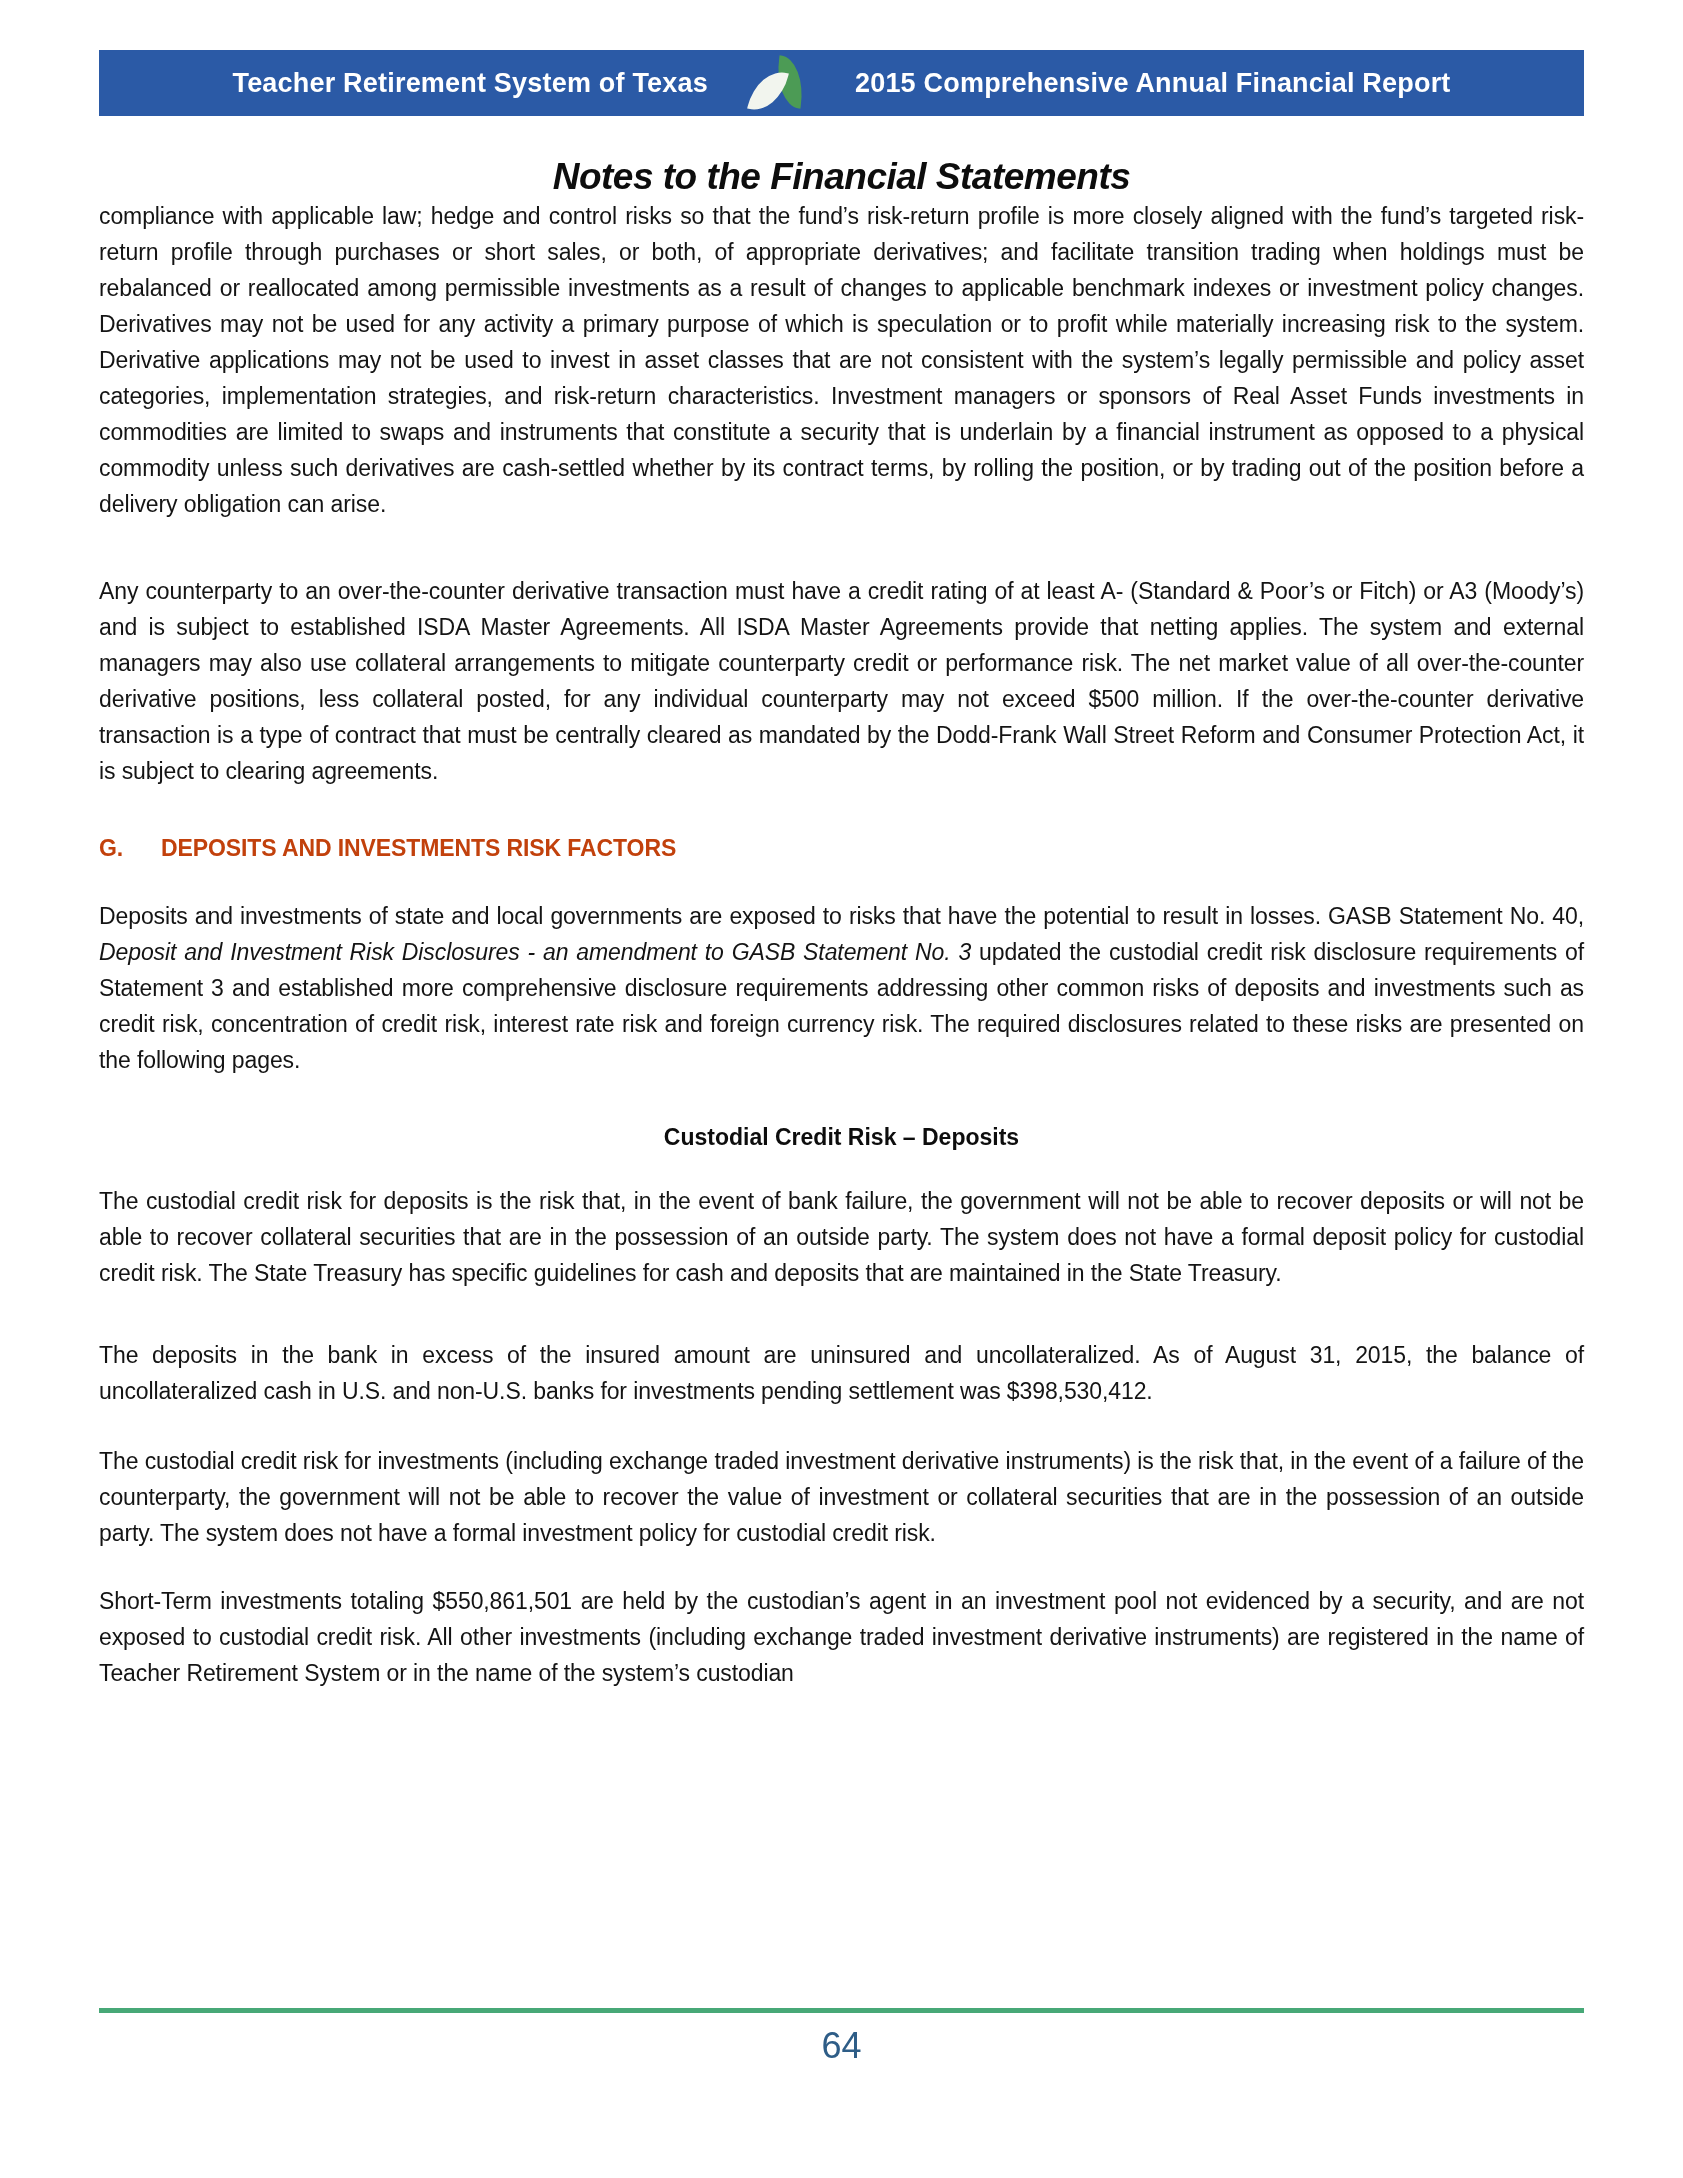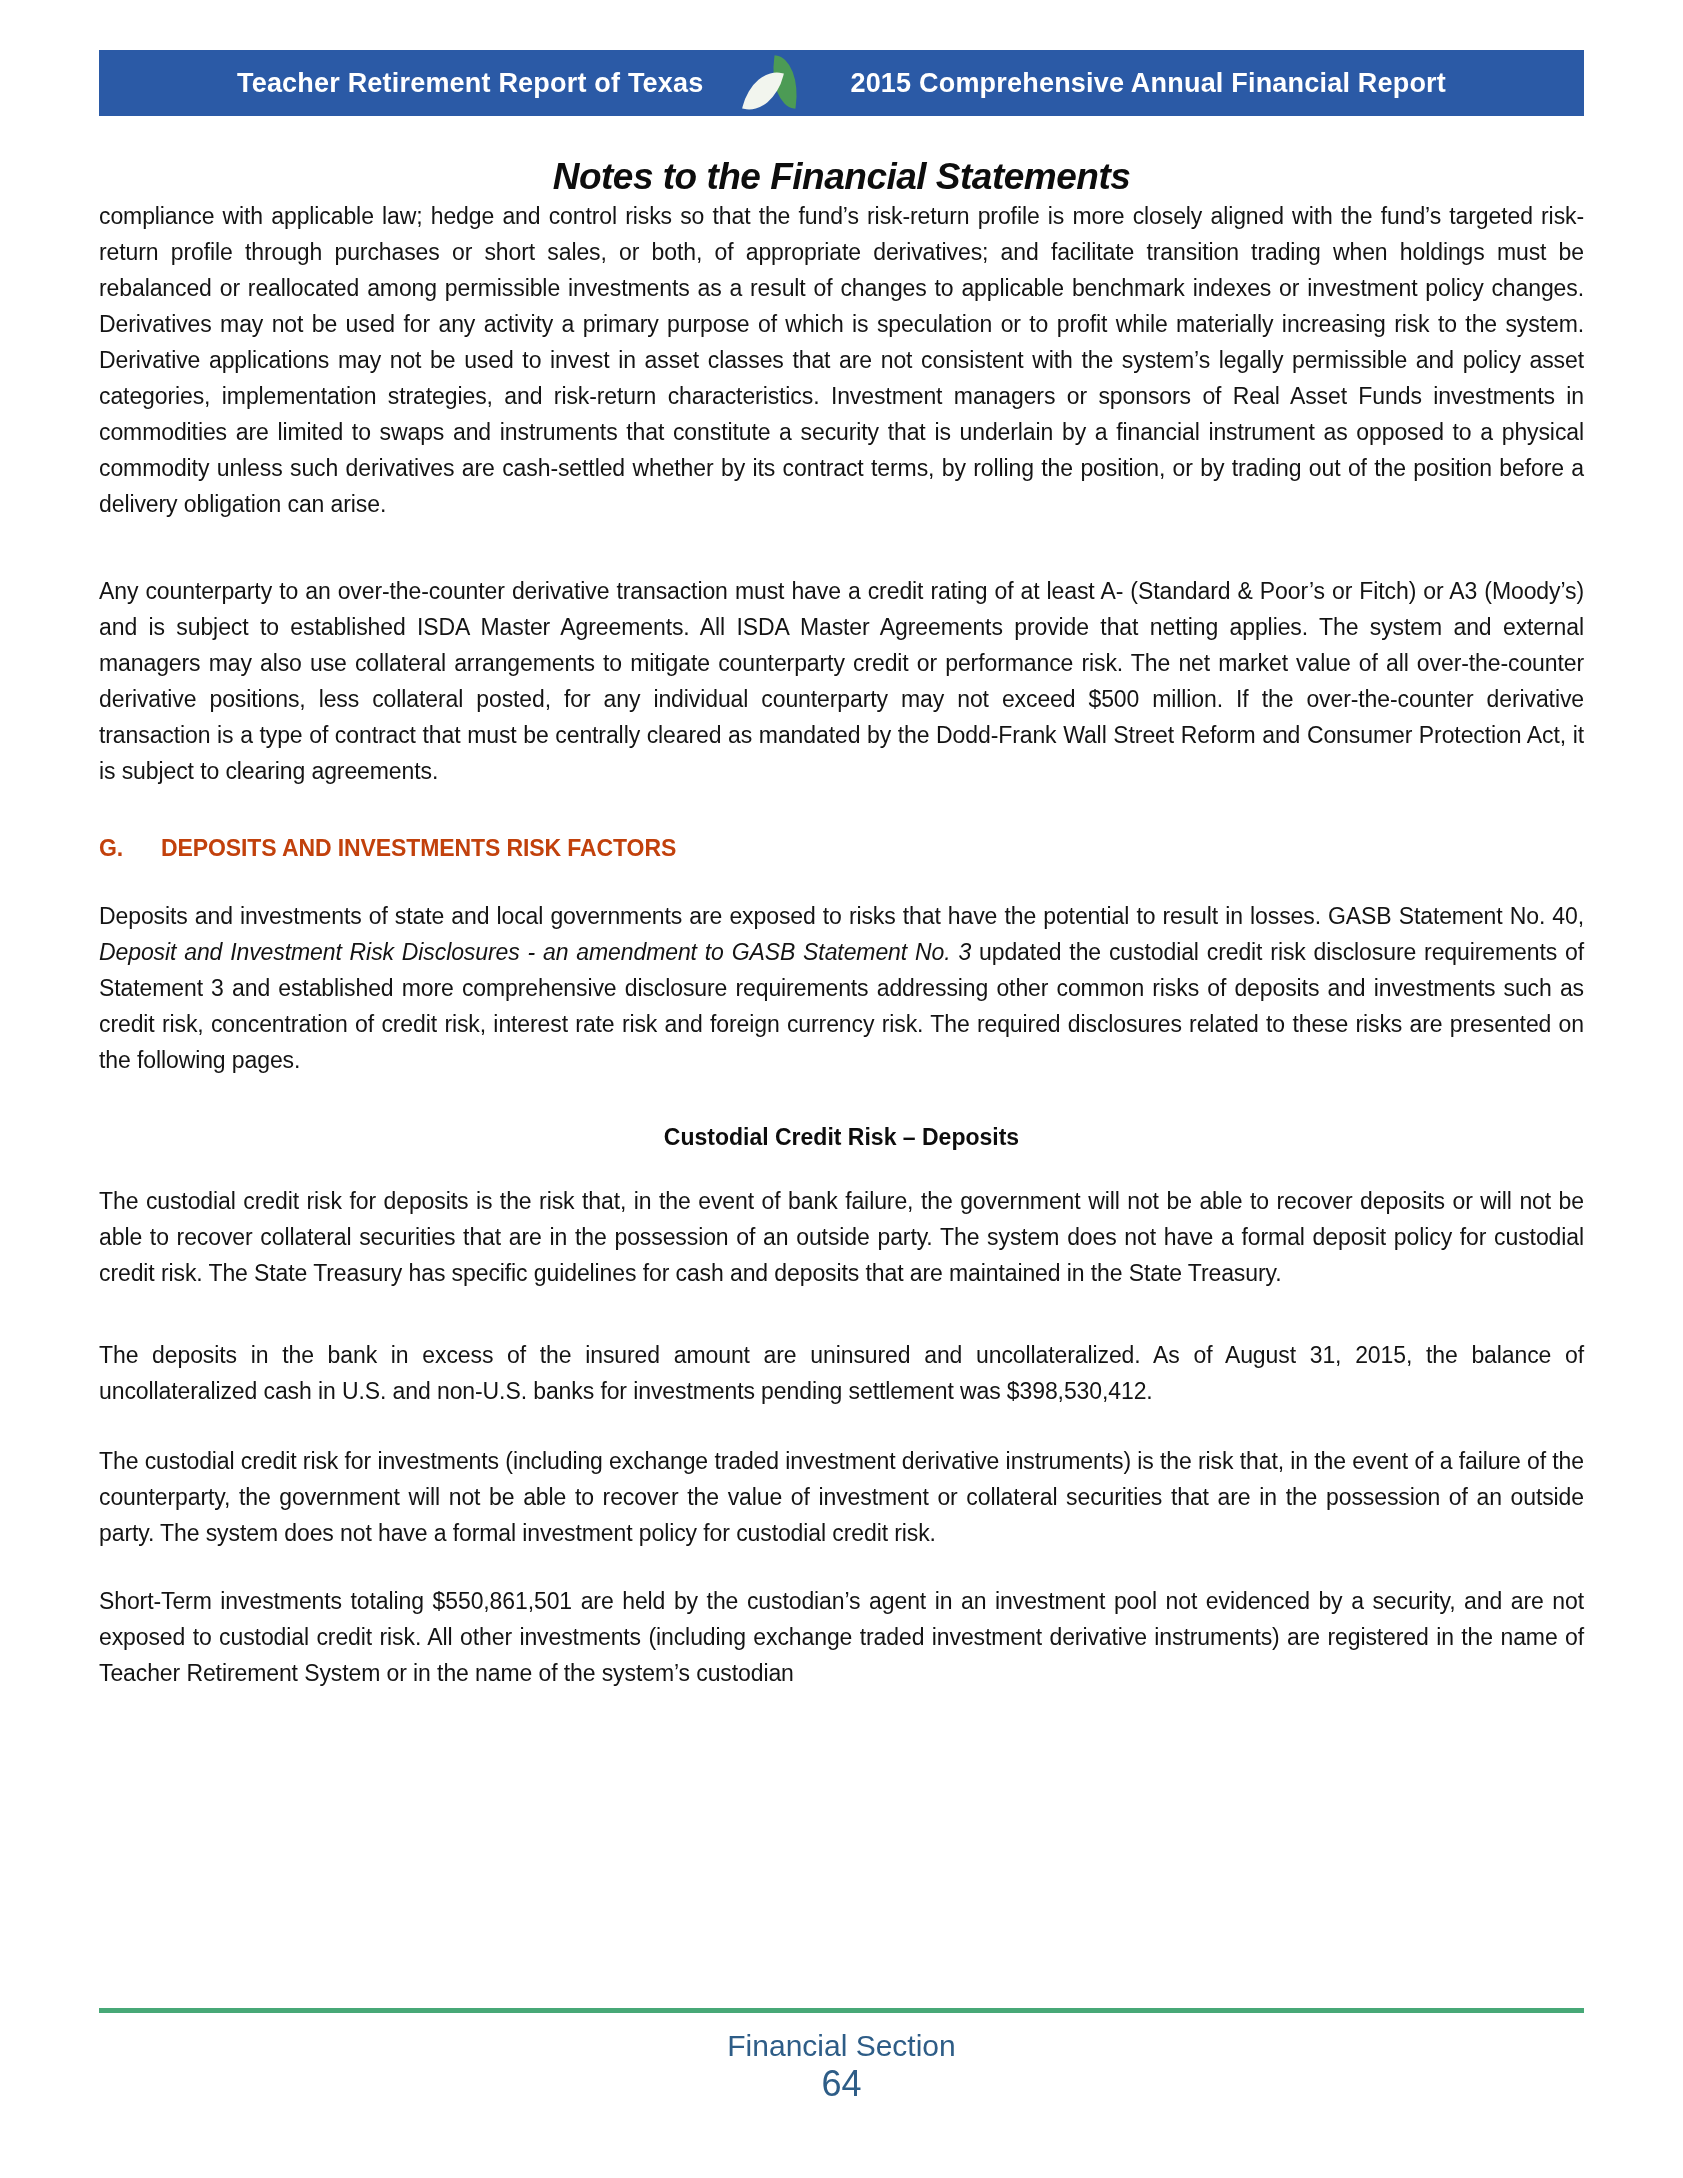--- a/index.html
+++ b/index.html
@@ -127,21 +127,21 @@
     line-height: 38px;
   }
 </style>
 </head>
 <body>
 
 <div class="page">
   <div class="content">
 
     <header class="topbar">
-      <span class="org">Teacher Retirement Report of Texas</span>
+      <span class="org">Teacher Retirement System of Texas</span>
       <span class="leaf-wrap">
         <span class="leaf-green"></span>
         <span class="leaf-white"></span>
       </span>
       <span class="report">2015 Comprehensive Annual Financial Report</span>
     </header>
 
     <h1 class="title">Notes to the Financial Statements</h1>
 
     <p class="body mt-p1">compliance with applicable law; hedge and control risks so that the fund’s risk-return profile is more closely aligned with the fund’s targeted risk-return profile through purchases or short sales, or both, of appropriate derivatives; and facilitate transition trading when holdings must be rebalanced or reallocated among permissible investments as a result of changes to applicable benchmark indexes or investment policy changes. Derivatives may not be used for any activity a primary purpose of which is speculation or to profit while materially increasing risk to the system. Derivative applications may not be used to invest in asset classes that are not consistent with the system’s legally permissible and policy asset categories, implementation strategies, and risk-return characteristics. Investment managers or sponsors of Real Asset Funds investments in commodities are limited to swaps and instruments that constitute a security that is underlain by a financial instrument as opposed to a physical commodity unless such derivatives are cash-settled whether by its contract terms, by rolling the position, or by trading out of the position before a delivery obligation can arise.</p>
@@ -162,17 +162,16 @@
 
 
     <p class="body mt-p6">The custodial credit risk for investments (including exchange traded investment derivative instruments) is the risk that, in the event of a failure of the counterparty, the government will not be able to recover the value of investment or collateral securities that are in the possession of an outside party. The system does not have a formal investment policy for custodial credit risk.</p>
 
     <p class="body mt-p7">Short-Term investments totaling $550,861,501 are held by the custodian’s agent in an investment pool not evidenced by a security, and are not exposed to custodial credit risk. All other investments (including exchange traded investment derivative instruments) are registered in the name of Teacher Retirement System or in the name of the system’s custodian</p>
 
   </div>
 
   <footer class="pagefoot">
     <div class="rule"></div>
-    <div class="fsec">Financial Section</div>
     <div class="fnum">64</div>
   </footer>
 </div>
 
 
 </body></html>

